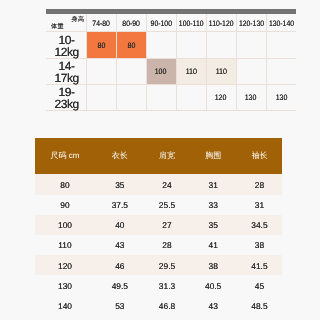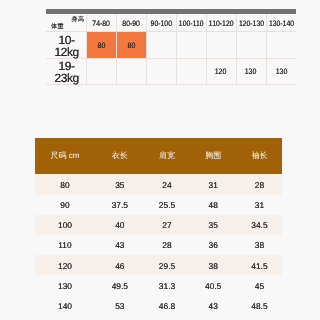--- a/index.html
+++ b/index.html
@@ -96,20 +96,30 @@
         </tr>
     </thead>
     <tbody>
         <tr>
           <td class="rowlab">10-12kg</td>
           <td class="vsep c-80"><span class="nw">80</span></td>
           <td class="vsep c-80"><span class="nw">80</span></td>
           <td class="vsep"></td>
           <td class="vsep"></td>
           <td class="vsep"></td>
+          <td class="vsep"></td>
+          <td class="vsep"></td>
+        </tr>
+        <tr>
+          <td class="rowlab">14-17kg</td>
+          <td class="vsep"></td>
+          <td class="vsep"></td>
+          <td class="vsep c-100"><span class="nw">100</span></td>
+          <td class="vsep c-110"><span class="nw">110</span></td>
+          <td class="vsep c-110"><span class="nw">110</span></td>
           <td class="vsep"></td>
           <td class="vsep"></td>
         </tr>
         <tr>
           <td class="rowlab">19-23kg</td>
           <td class="vsep"></td>
           <td class="vsep"></td>
           <td class="vsep"></td>
           <td class="vsep"></td>
           <td class="vsep c-120"><span class="nw">120</span></td>
@@ -141,35 +151,35 @@
           <td>80</td>
           <td>35</td>
           <td>24</td>
           <td>31</td>
           <td>28</td>
         </tr>
         <tr>
           <td>90</td>
           <td>37.5</td>
           <td>25.5</td>
-          <td>48</td>
+          <td>33</td>
           <td>31</td>
         </tr>
         <tr class="shade">
           <td>100</td>
           <td>40</td>
           <td>27</td>
           <td>35</td>
           <td>34.5</td>
         </tr>
         <tr>
           <td>110</td>
           <td>43</td>
           <td>28</td>
-          <td>36</td>
+          <td>41</td>
           <td>38</td>
         </tr>
         <tr class="shade">
           <td>120</td>
           <td>46</td>
           <td>29.5</td>
           <td>38</td>
           <td>41.5</td>
         </tr>
         <tr>

